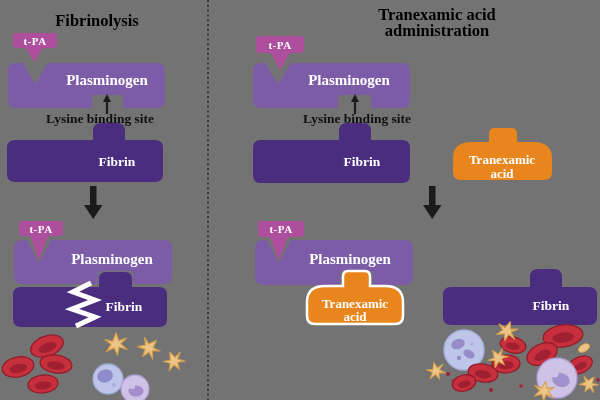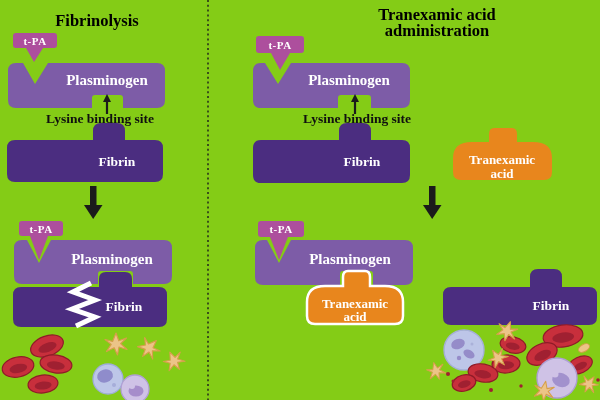--- a/index.html
+++ b/index.html
@@ -1,16 +1,16 @@
 <!DOCTYPE html>
 <html><head>
 <meta charset="utf-8">
 <style>
   html,body{margin:0;padding:0;background:#fff;}
-  .stage{position:relative;width:600px;height:400px;background:#84cc16;overflow:hidden;
+  .stage{position:relative;width:600px;height:400px;background:#737373;overflow:hidden;
          font-family:"Liberation Serif","DejaVu Serif",serif;}
   svg text{font-family:"Liberation Serif","DejaVu Serif",serif;font-weight:700;
            text-anchor:middle;dominant-baseline:central;}
   .title{font-size:16.5px;fill:#000;}
   .lbl-lg{font-size:15px;fill:#fff;}
   .lbl-md{font-size:13.5px;fill:#fff;}
   .lbl-k{font-size:13.5px;fill:#101010;}
   .lbl-sm{font-size:11px;fill:#fff;letter-spacing:.5px;}
   .lbl-txa{font-size:13px;fill:#fff;}
 </style>

